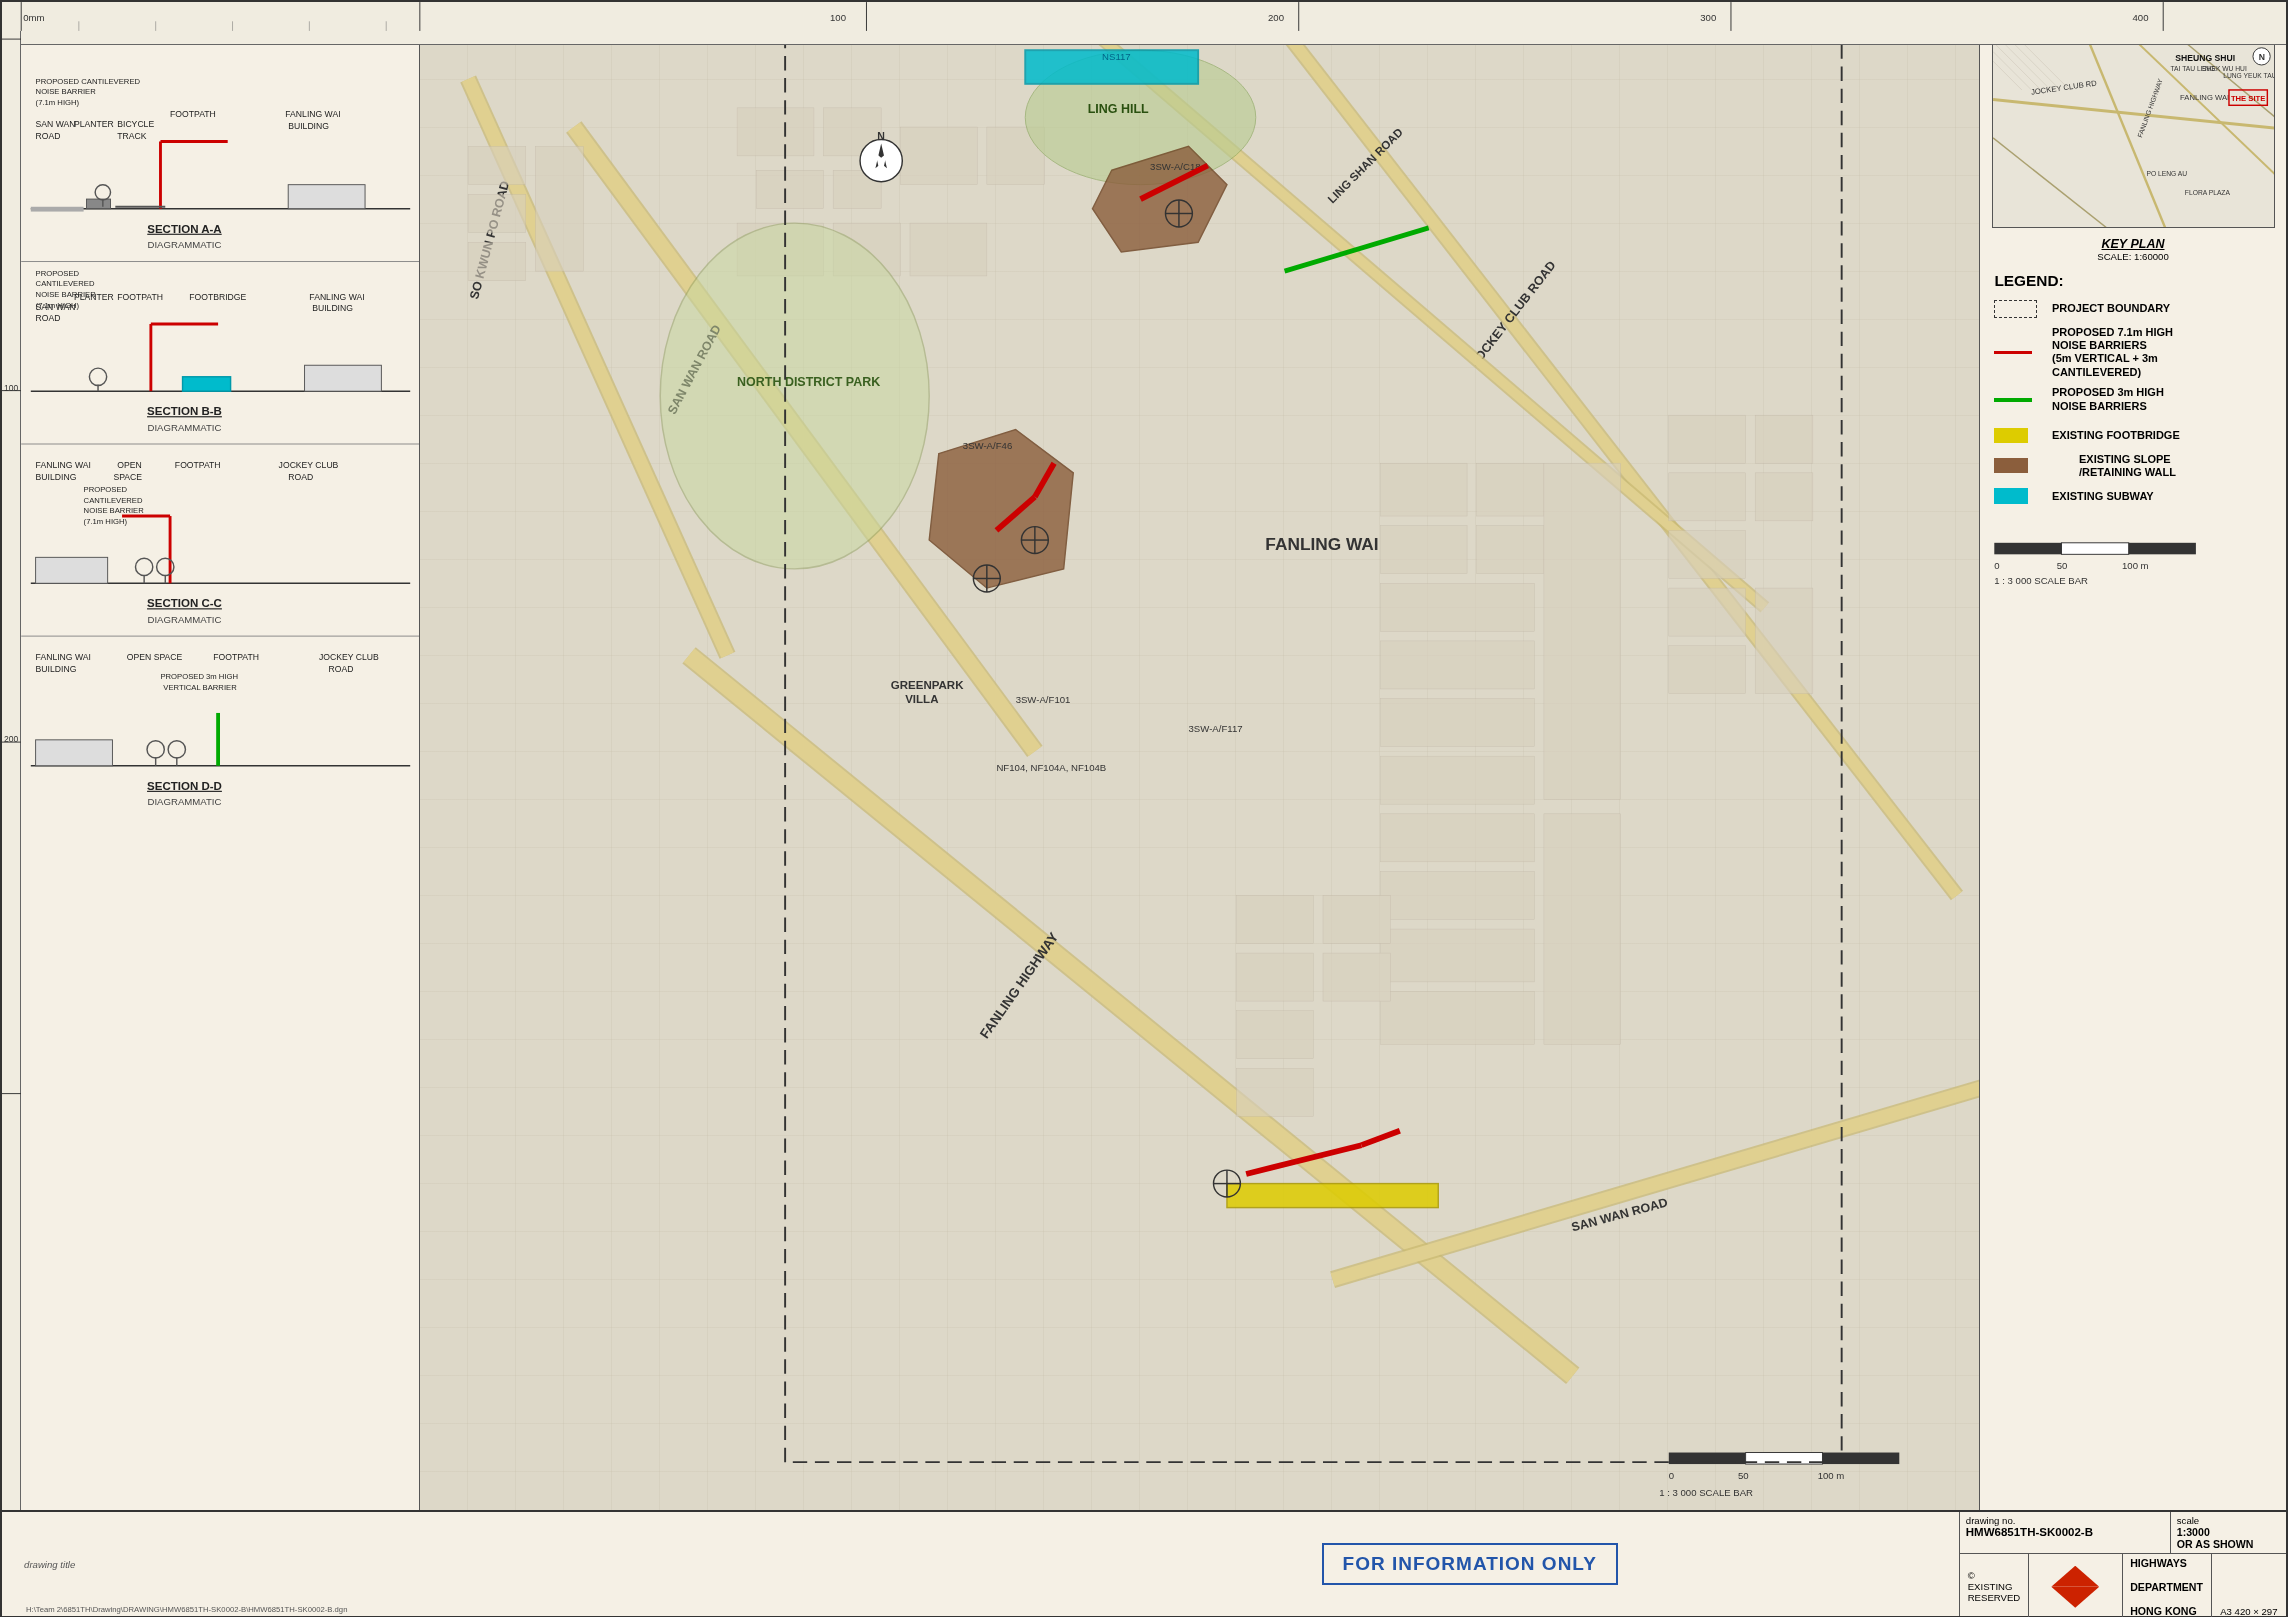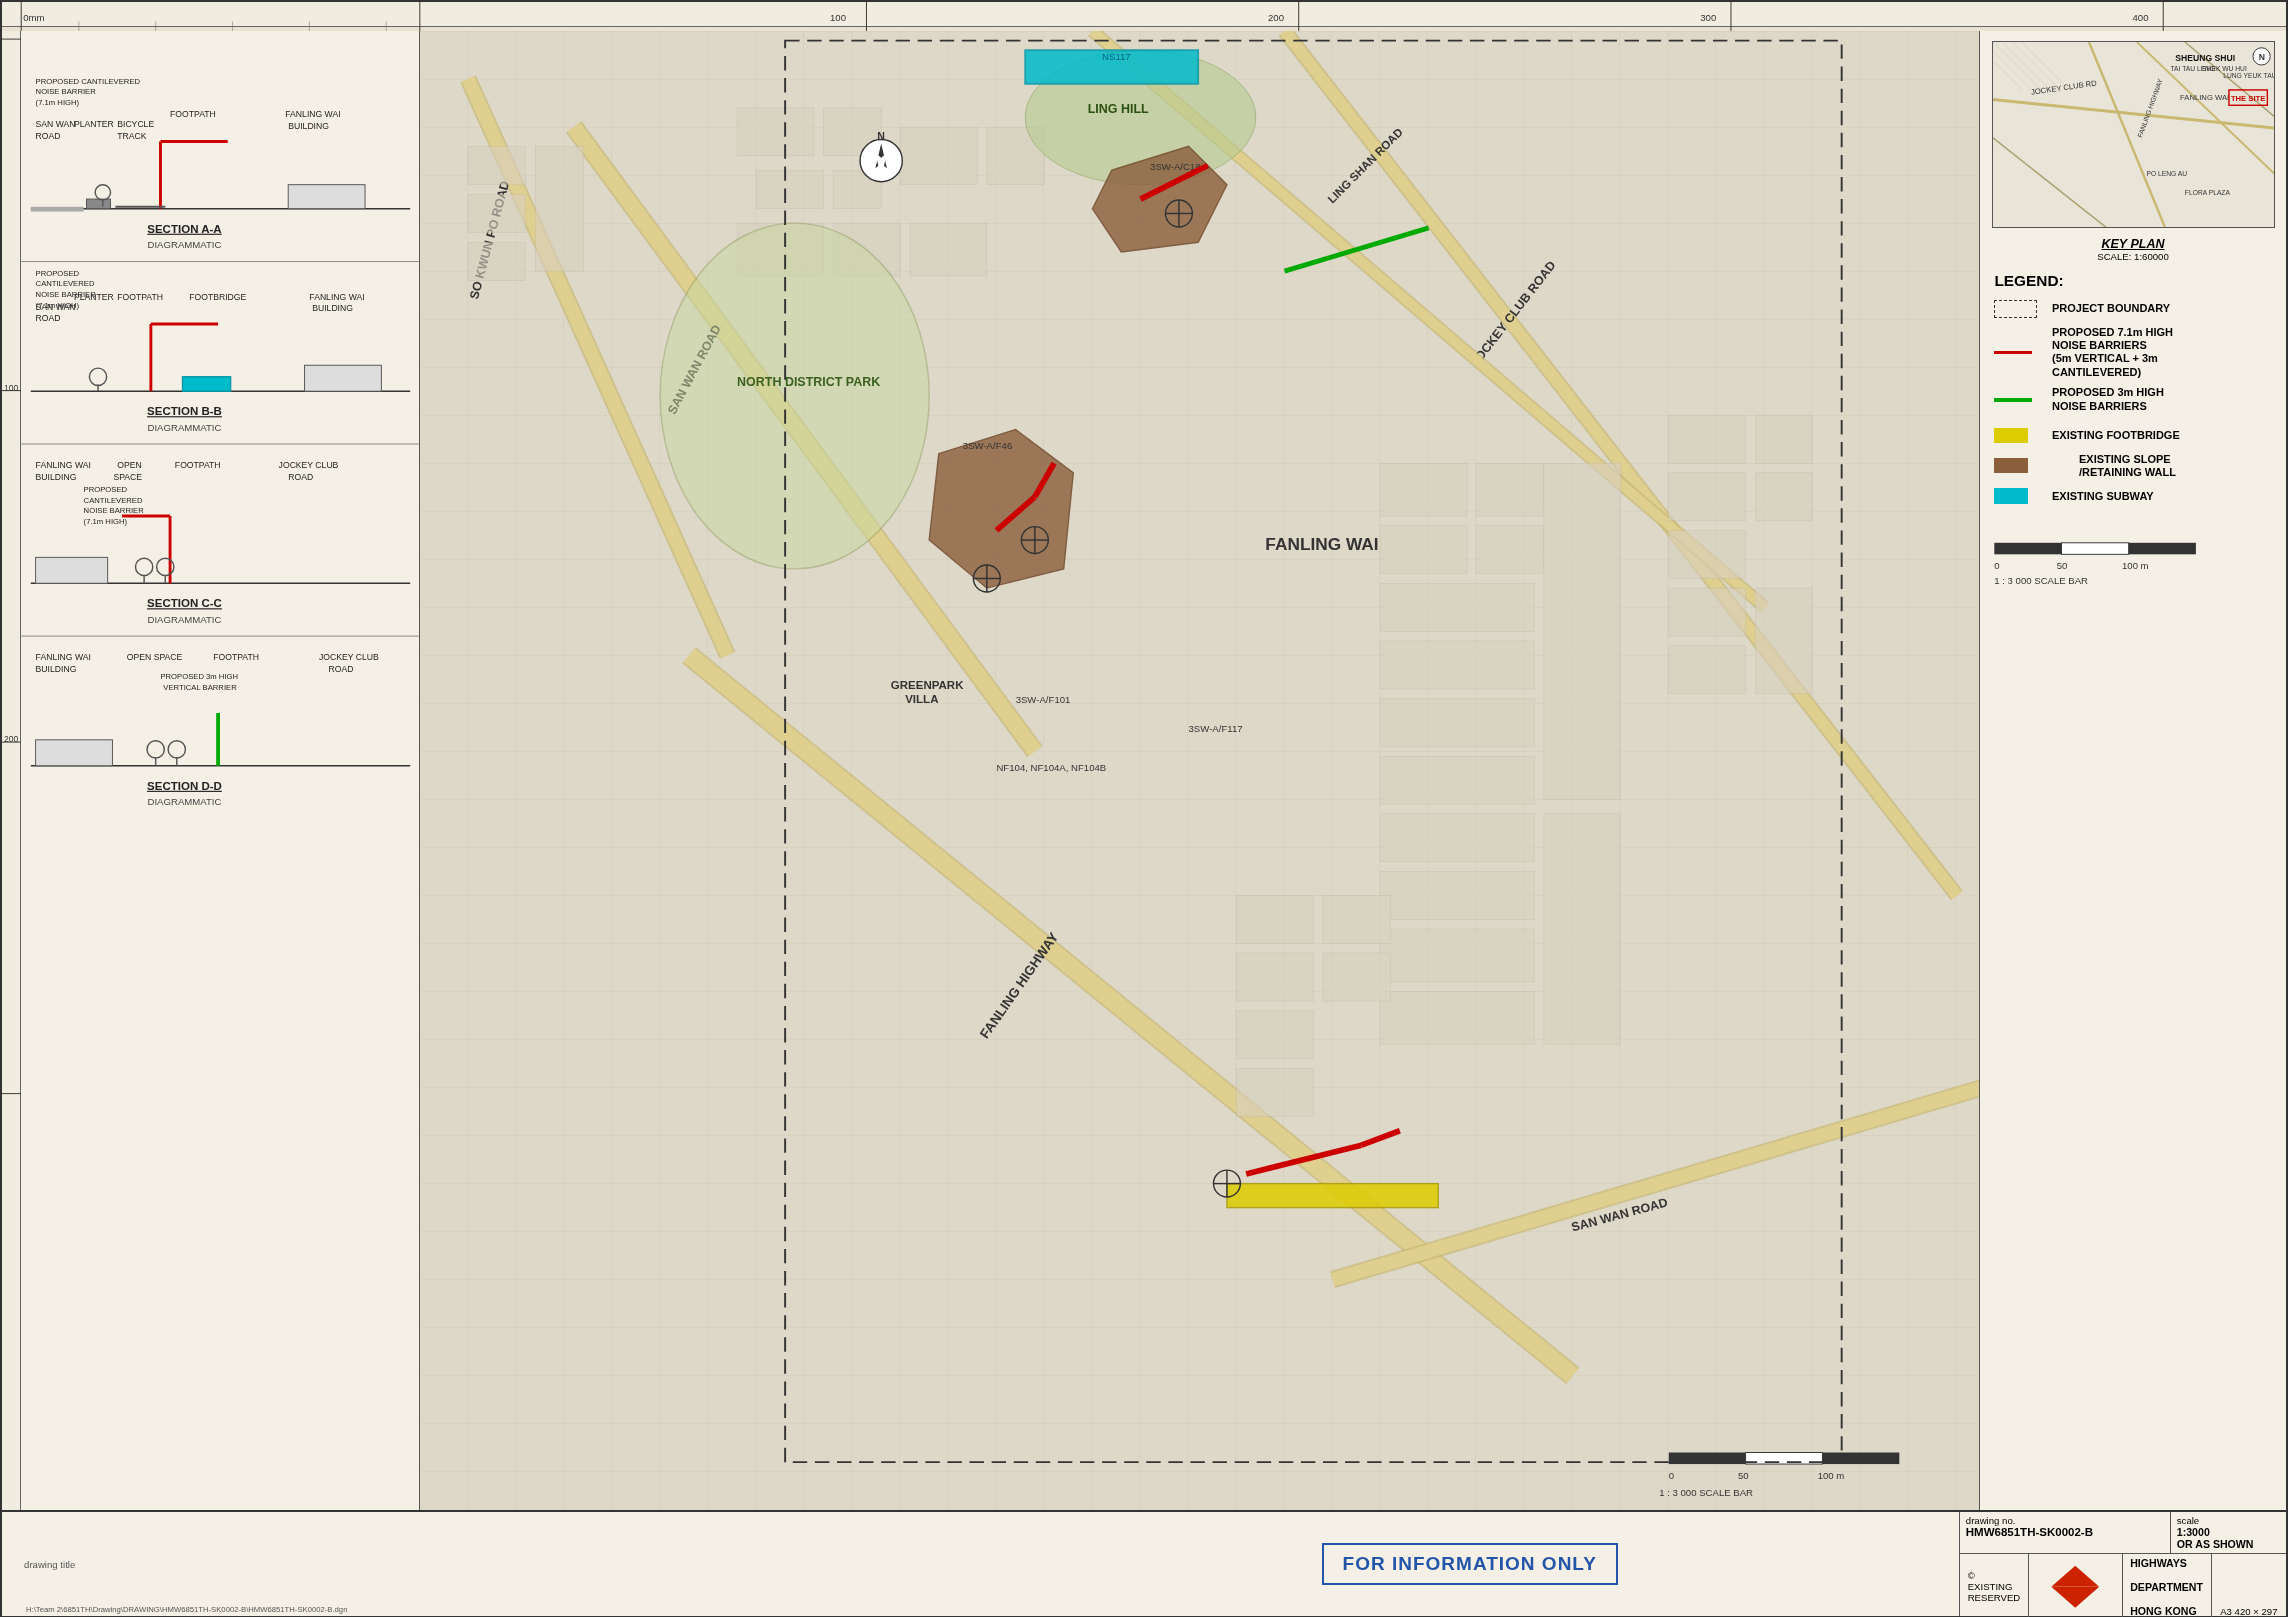--- a/index.html
+++ b/index.html
@@ -20,21 +20,21 @@
       border: 2.9px solid #333;
       position: relative;
     }
 
     
     .ruler-top {
       position: absolute;
       top: 0;
       left: 0;
       right: 0;
-      height: 25px;
+      height: 43px;
       background: #f0ece0;
       border-bottom: 1px solid #666;
       z-index: 10;
     }
 
     
     .ruler-left {
       position: absolute;
       top: 29px;
       left: 0;
@@ -288,20 +288,21 @@
 
     
     .sym-cyan-rect {
       width: 34px;
       height: 15.4px;
       background: #00bbcc;
     }
 
     .drawing-title-label {
       font-size: 9.6px;
+      font-style: italic;
       padding: 2.9px 7.7px;
       color: #555;
     }
 
   </style>
 </head>
 <body>
 
 <div class="main-container">
 

